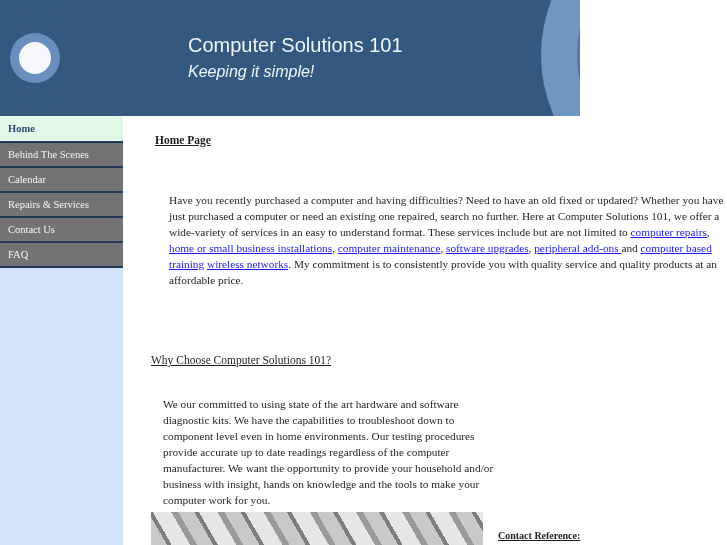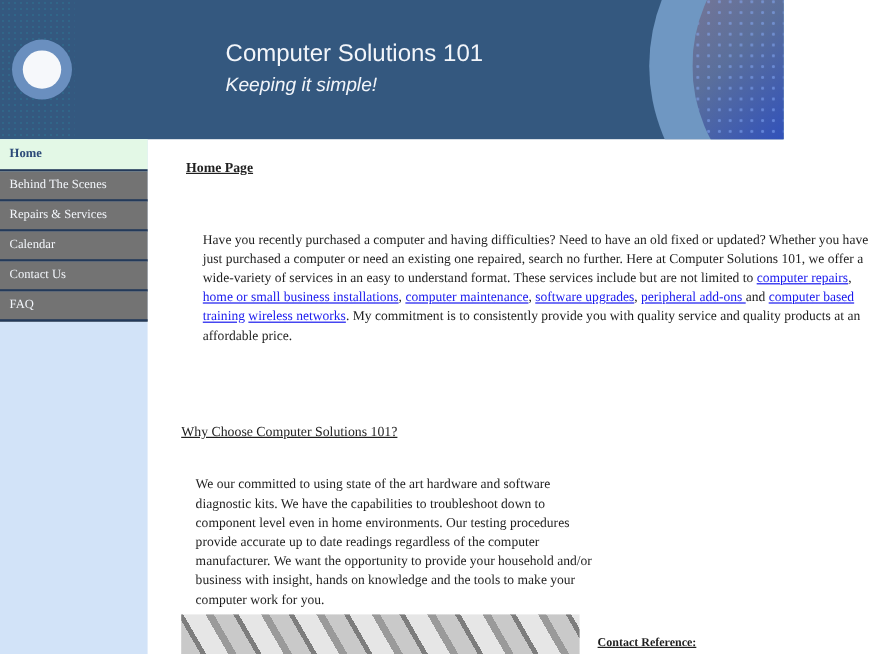--- a/index.html
+++ b/index.html
@@ -3,21 +3,21 @@
   <meta charset="utf-8">
   <style>
     html, body { margin: 0; padding: 0; }
     body {
       width: 727px; height: 545px; overflow: hidden;
       background: #ffffff;
       font-family: "Liberation Serif", serif;
       position: relative;
     }
     .header {
-      position: absolute; left: 0; top: 0; width: 653px; height: 116px;
+      position: absolute; left: 0; top: 0; width: 580px; height: 116px;
       background: #34587f; overflow: hidden;
     }
     .header-speckle {
       position: absolute; left: 0; top: 0; width: 62px; height: 116px;
       background-image: radial-gradient(#2f6f8f 0.6px, transparent 0.8px);
       background-size: 5px 5px; opacity: 0.6;
     }
     .logo-ring {
       position: absolute; left: 10px; top: 33px; width: 50px; height: 50px;
       border-radius: 50%; background: #6a8fbf;
@@ -109,22 +109,22 @@
   </div>
   <div class="site-title">Computer Solutions 101</div>
   <div class="site-tagline">Keeping it simple!</div>
   <div class="hero-ring"></div>
   <div class="hero-photo"></div>
 </div>
 
 <nav class="sidebar">
   <a class="nav-item active">Home</a>
   <a class="nav-item">Behind The Scenes</a>
+  <a class="nav-item">Calendar</a>
   <a class="nav-item">Repairs &amp; Services</a>
-  <a class="nav-item">Calendar</a>
   <a class="nav-item">Contact Us</a>
   <a class="nav-item">FAQ</a>
 </nav>
 
 <main class="content">
   <div class="page-heading">Home Page</div>
 
   <p class="intro"><span>Have you recently purchased a computer and having difficulties? Need to have an old fixed or updated? Whether you have just purchased a computer or need an existing one repaired, search no further. Here at Computer Solutions 101, we offer a wide-variety of services in an easy to understand format. These services include but are not limited to </span><a>computer repairs</a><span>, </span><a>home or small business installations</a><span>, </span><a>computer maintenance</a><span>, </span><a>software upgrades</a><span>, </span><a>peripheral add-ons </a><span>and </span><a>computer based training</a><span> </span><a>wireless networks</a><span>. My commitment is to consistently provide you with quality service and quality products at an affordable price.</span></p>
 
   <div class="why-heading">Why Choose Computer Solutions 101?</div>

